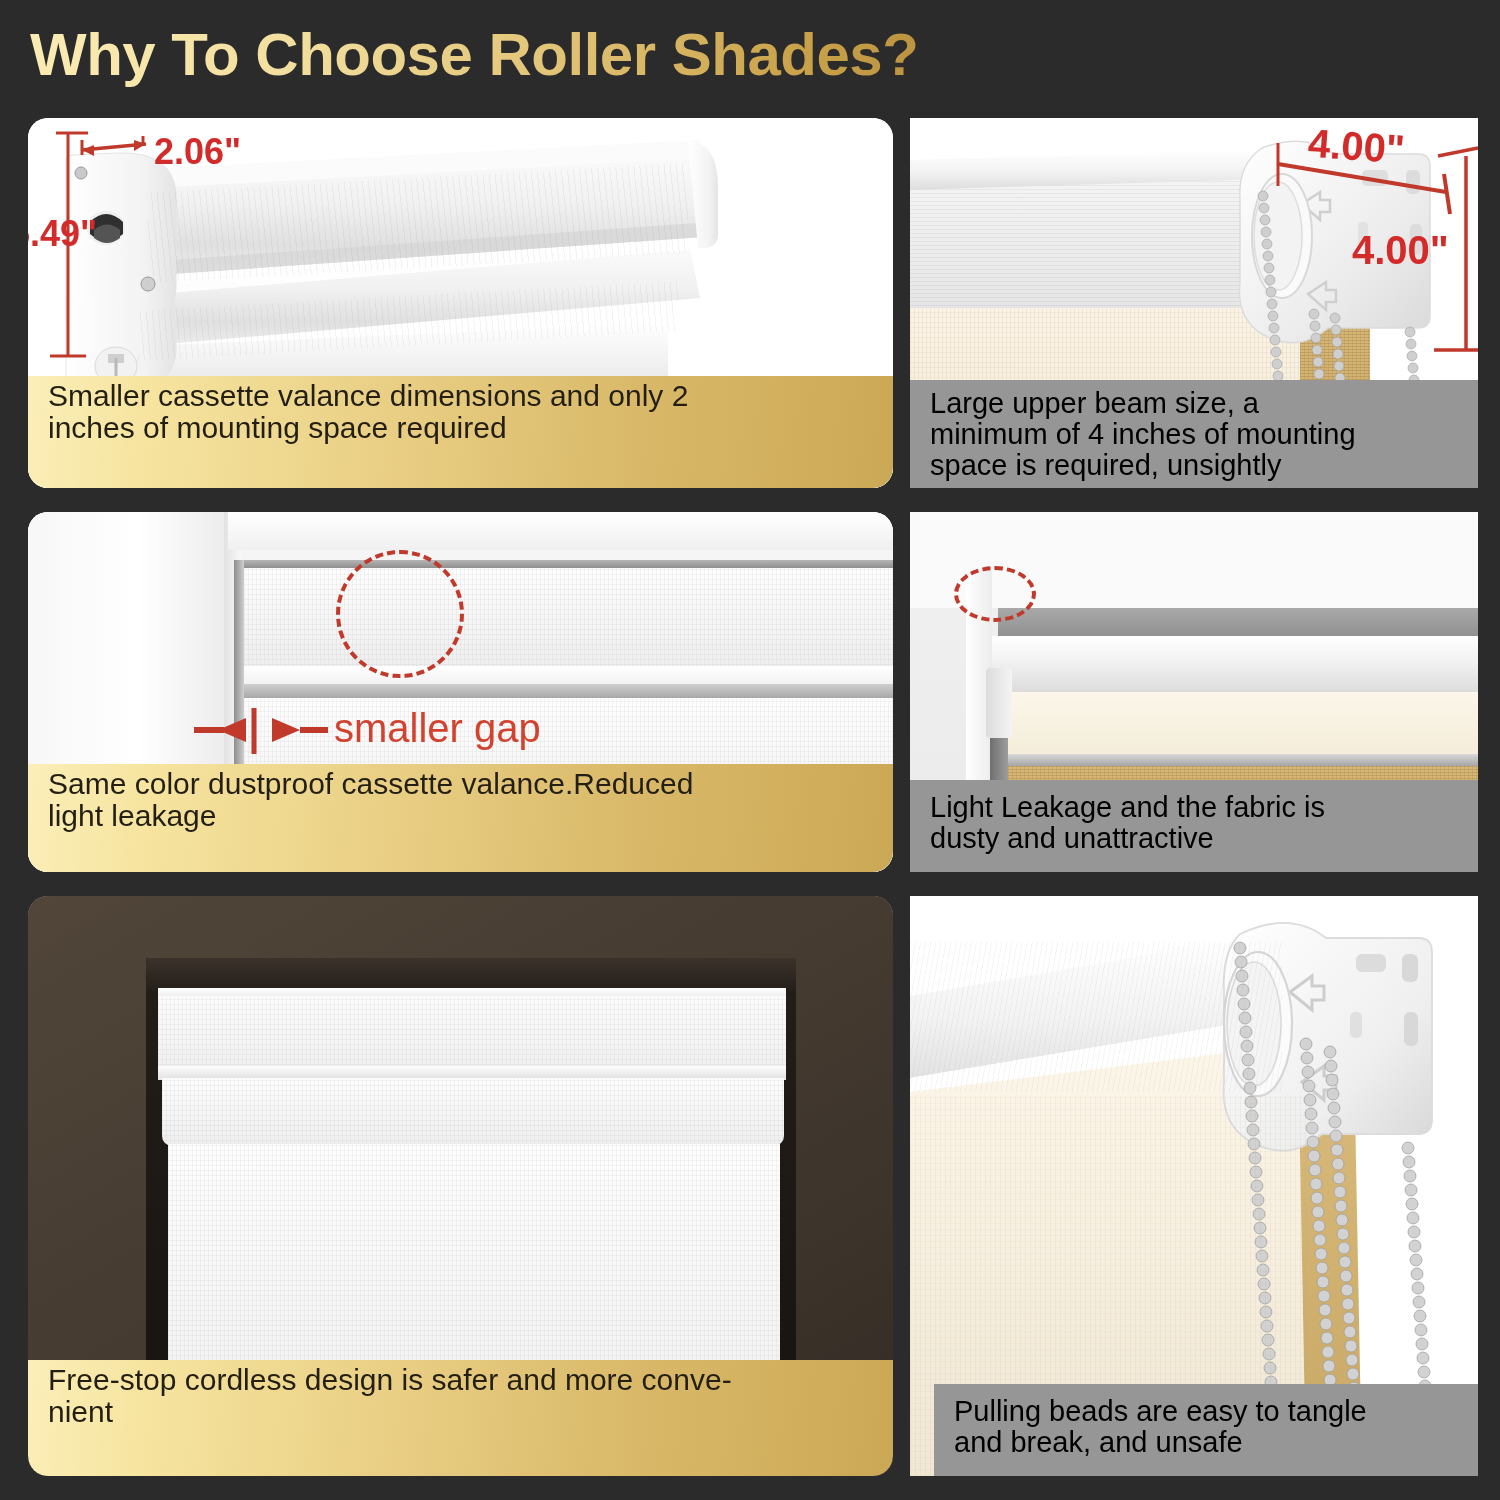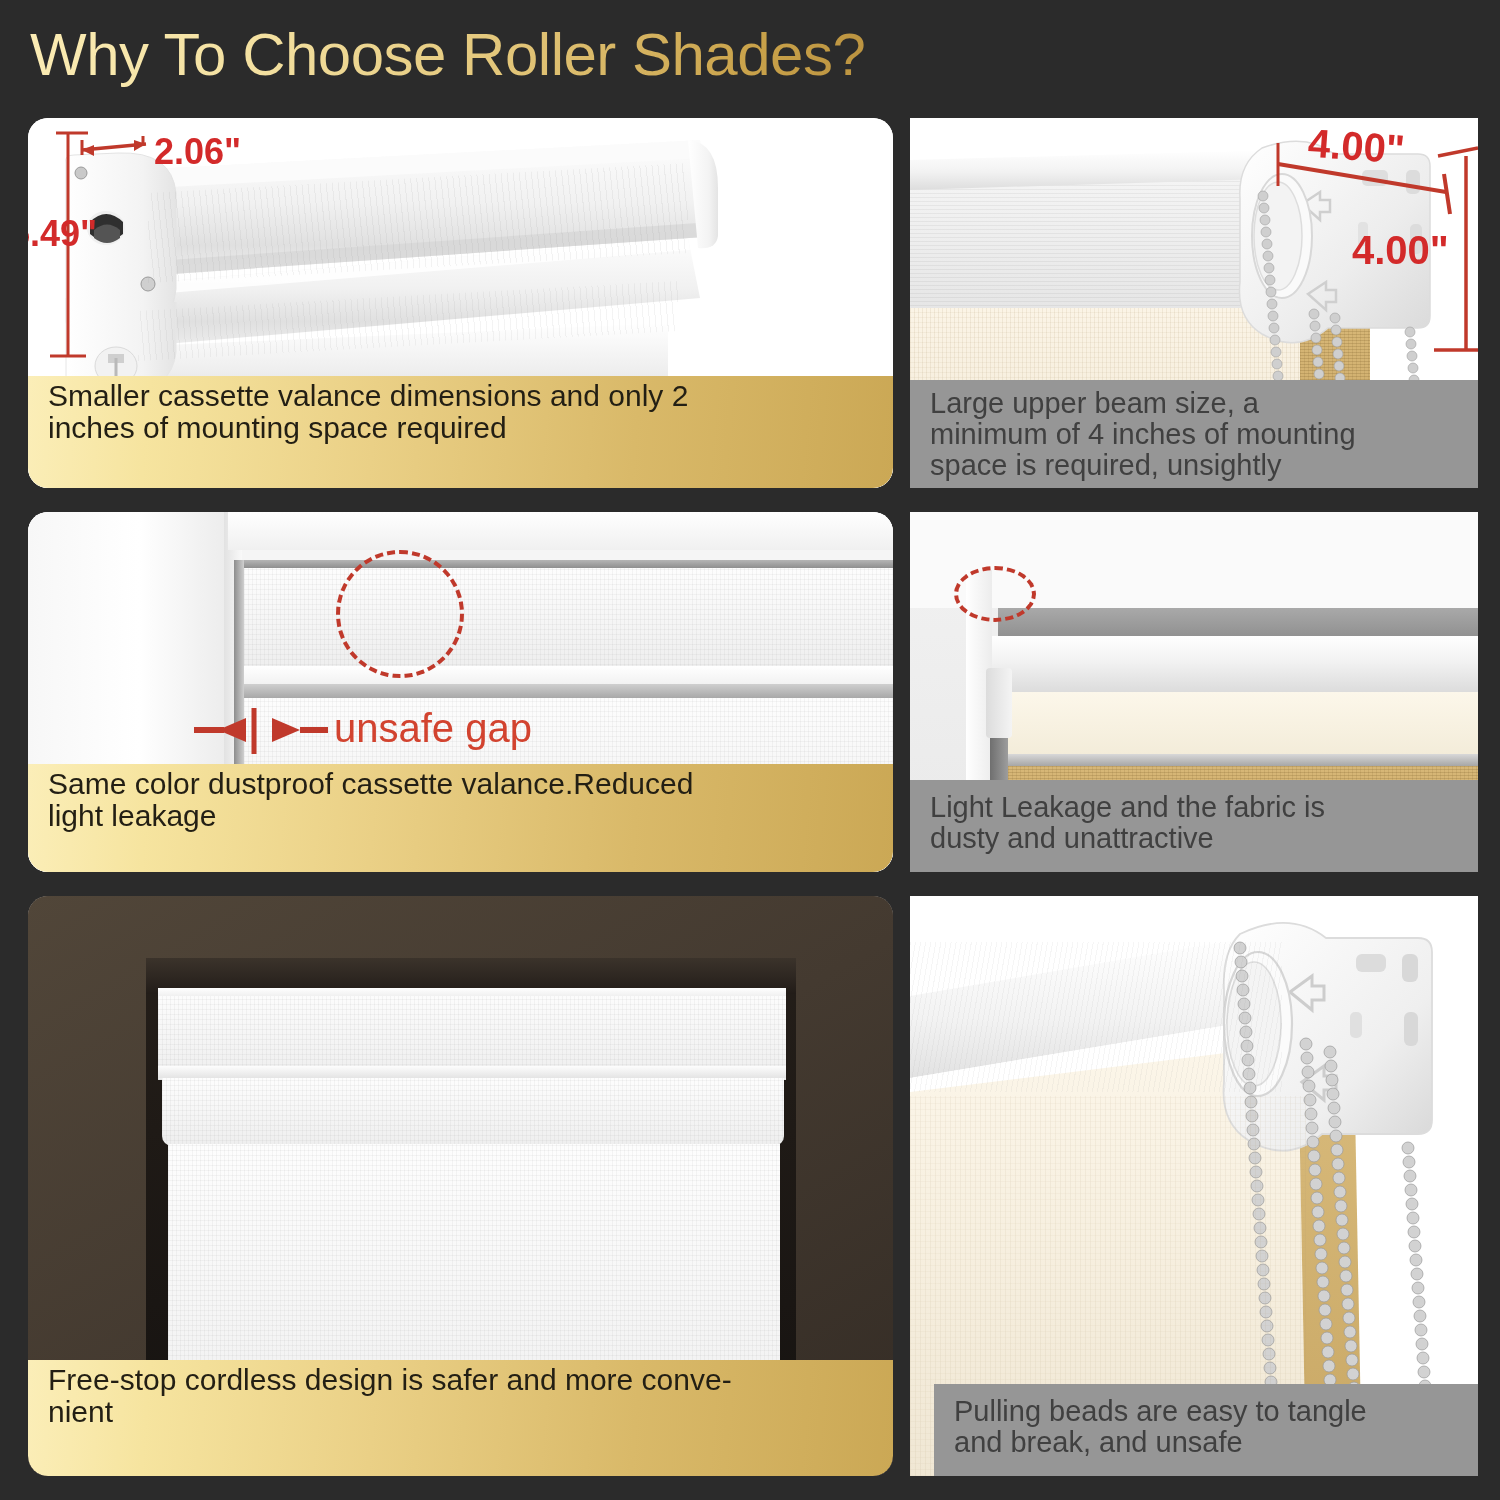--- a/index.html
+++ b/index.html
@@ -7,21 +7,21 @@
     width: 1500px; height: 1500px;
     background: #2b2b2b;
     font-family: "Liberation Sans", sans-serif;
     overflow: hidden;
   }
   .board { position: relative; width: 1500px; height: 1500px; background: #2b2b2b; }
 
   
   .title {
     position: absolute; left: 30px; top: 20px;
-    font-size: 60px; font-weight: normal; letter-spacing: -0.5px;
+    font-size: 60px; font-weight: bold; letter-spacing: -0.5px;
     white-space: nowrap;
     background: linear-gradient(100deg, #fbecb4 0%, #f3e0a0 28%, #e2c578 58%, #c9a24a 86%, #bb9340 100%);
     -webkit-background-clip: text; background-clip: text;
     -webkit-text-fill-color: transparent; color: #ddba68;
   }
 
   
   .panel { position: absolute; overflow: hidden; background: #fff; }
   .panel.rounded { border-radius: 20px; }
   .pic { position: absolute; inset: 0; overflow: hidden; }
@@ -31,21 +31,21 @@
     position: absolute; left: 0; right: 0; bottom: 0;
     padding: 4px 18px 10px 20px;
     font-weight: normal; line-height: 1.07;
   }
   .cap.gold {
     background: linear-gradient(95deg, #fbeeb8 0%, #f6e49f 16%, #e8cd7e 45%, #d4b263 72%, #c8a css 100%);
     background: linear-gradient(95deg, #fbeeb8 0%, #f6e49f 14%, #ead086 40%, #d9b969 70%, #cba855 100%);
     color: #231f14; font-size: 30px;
     border-bottom-left-radius: 20px; border-bottom-right-radius: 20px;
   }
-  .cap.gray { background: #969696; color: #404040; font-size: 29px; }
+  .cap.gray { background: #969696; color: #000000; font-size: 29px; }
   .cap .ln { display: block; white-space: nowrap; }
 
   
   .sheen { position: absolute; }
   .fabric-w {
     background:
       repeating-linear-gradient(90deg, rgba(0,0,0,.035) 0 1px, rgba(255,255,255,0) 1px 4px),
       repeating-linear-gradient(0deg, rgba(0,0,0,.035) 0 1px, rgba(255,255,255,0) 1px 5px),
       linear-gradient(180deg,#fdfdfd,#eeeeee);
   }
@@ -340,21 +340,21 @@
 
       <div class="dashed-ring" style="left:178px; top:38px; width:128px; height:128px; transform:translateX(130px);"></div>
 
       <svg width="865" height="360" viewBox="0 0 865 360" style="position:absolute;left:0;top:0;">
         <polygon points="190,218 218,206 218,230" fill="#c0392b"></polygon>
         <line x1="166" y1="218" x2="196" y2="218" stroke="#c0392b" stroke-width="6"></line>
         <line x1="226" y1="196" x2="226" y2="242" stroke="#c0392b" stroke-width="5"></line>
         <polygon points="244,218 272,206 272,230" fill="#c0392b" transform="translate(516,0) scale(-1,1)"></polygon>
         <line x1="272" y1="218" x2="300" y2="218" stroke="#c0392b" stroke-width="6"></line>
       </svg>
-      <div class="ann-text" style="left:306px; top:194px; font-size:40px;">unsafe gap</div>
+      <div class="ann-text" style="left:306px; top:194px; font-size:40px;">smaller gap</div>
     </div>
 
     <div class="cap gold" style="height:108px;">
       <span class="ln">Same color dustproof cassette valance.Reduced</span>
       <span class="ln">light leakage</span>
     </div>
   </div>
 
   <div class="panel" style="left:910px; top:512px; width:568px; height:360px;">
     <div class="pic" style="background:linear-gradient(180deg,#f2f2f2,#e9e9e9);">

